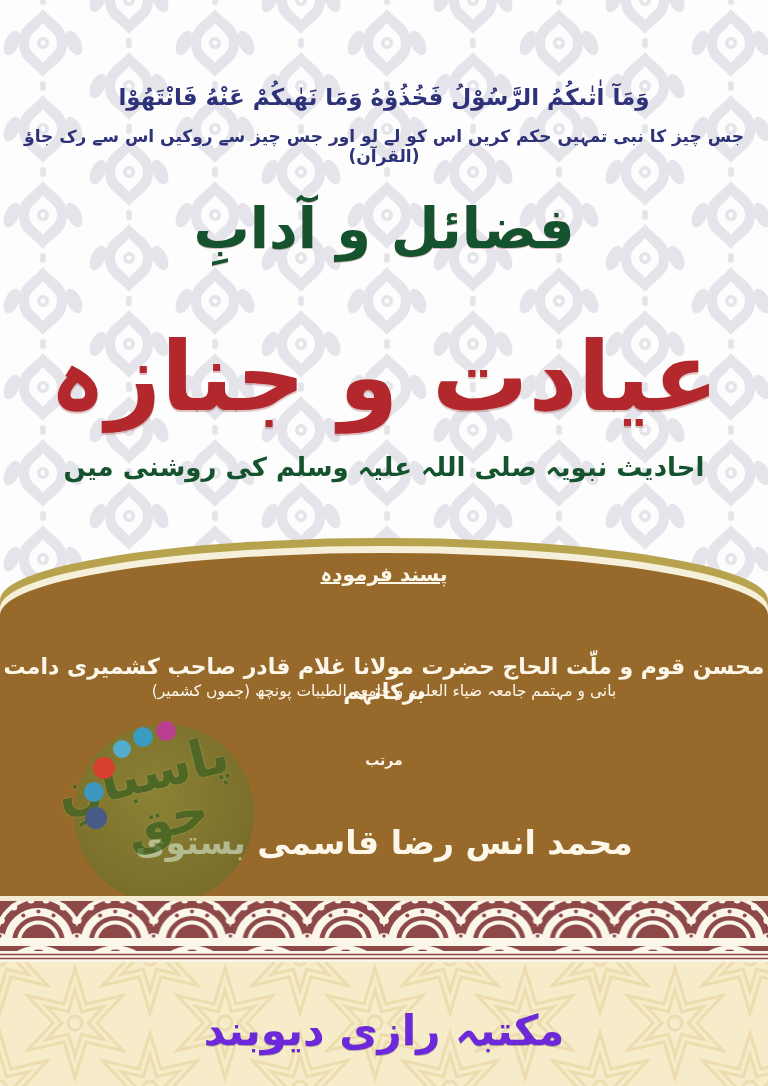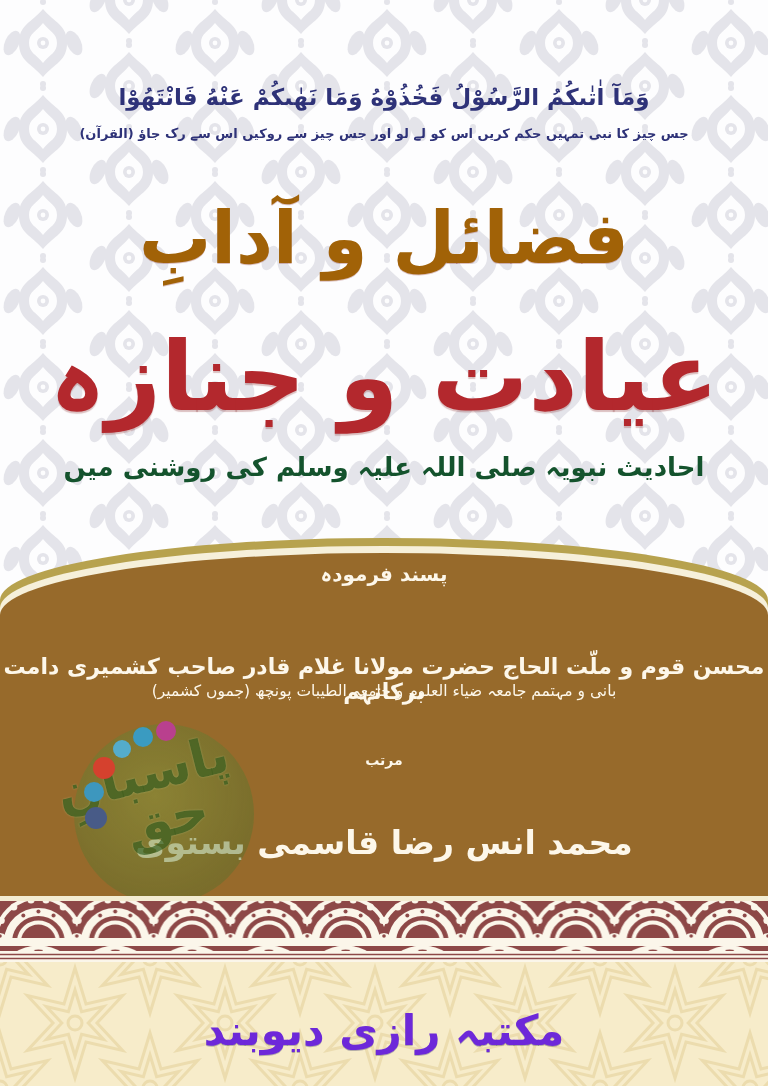--- a/index.html
+++ b/index.html
@@ -8,33 +8,33 @@
     width:768px;height:1086px;
     margin:0 auto;
     overflow:hidden;
     background:#fdfdfe;
     font-family:"DejaVu Sans",sans-serif;
   }
   .abs{position:absolute;}
   .ctr{left:0;right:0;text-align:center;}
   
   .verse-ar{top:84px;color:#2e3278;font-size:23px;font-weight:bold;letter-spacing:0.5px;}
-  .verse-tr{top:126px;color:#2e3278;font-size:13px;font-weight:bold;}
+  .verse-tr{top:126px;color:#2e3278;font-size:17px;font-weight:bold;}
   
-  .title1{top:196px;color:#a16207;font-size:72px;font-weight:bold;text-shadow:0 1px 0 rgba(120,10,10,.25);}
+  .title1{top:196px;color:#14532d;font-size:56px;font-weight:bold;text-shadow:0 1px 0 rgba(120,10,10,.25);}
   .title2{top:288px;color:#b3282d;font-size:96px;font-weight:bold;line-height:1.2;text-shadow:0 2px 1px rgba(120,10,10,.25);margin-top:32px;}
   .subtitle{top:452px;color:#14532d;font-size:26px;font-weight:bold;}
   
   .arch{left:0;right:0;height:380px;border-radius:50% 50% 0 0 / 62px;}
   .arch.gold {top:538px;background:#b7a24e;}
   .arch.cream{top:546px;background:#f6f0da;}
   .arch.brown{top:553px;background:#976a2b;}
   
   .w{color:#fdf7ea;}
-  .endorse-h {top:562px;font-size:20px;font-weight:bold;}
+  .endorse-h {top:562px;font-size:20px;font-weight:bold;text-decoration:underline;}
   .endorse-n {top:630px;font-size:22px;font-weight:bold;margin-top:24px;}
   .endorse-r {top:682px;font-size:15.5px;}
   .compiler-h{top:752px;font-size:14px;font-weight:bold;}
   .compiler-n{top:780px;font-size:33px;font-weight:bold;margin-top:43px;}
   .compiler-r{top:852px;font-size:16px;}
   
   .logo{left:68px;top:718px;width:192px;height:192px;opacity:.85;z-index:6;}
   .logo .disc{position:absolute;inset:6px;border-radius:50%;
     background:radial-gradient(circle at 45% 40%, rgba(130,150,60,.65), rgba(90,115,45,.55) 70%, rgba(70,95,40,.35));}
   .logo .urdu{position:absolute;left:18px;top:28px;width:150px;text-align:center;

